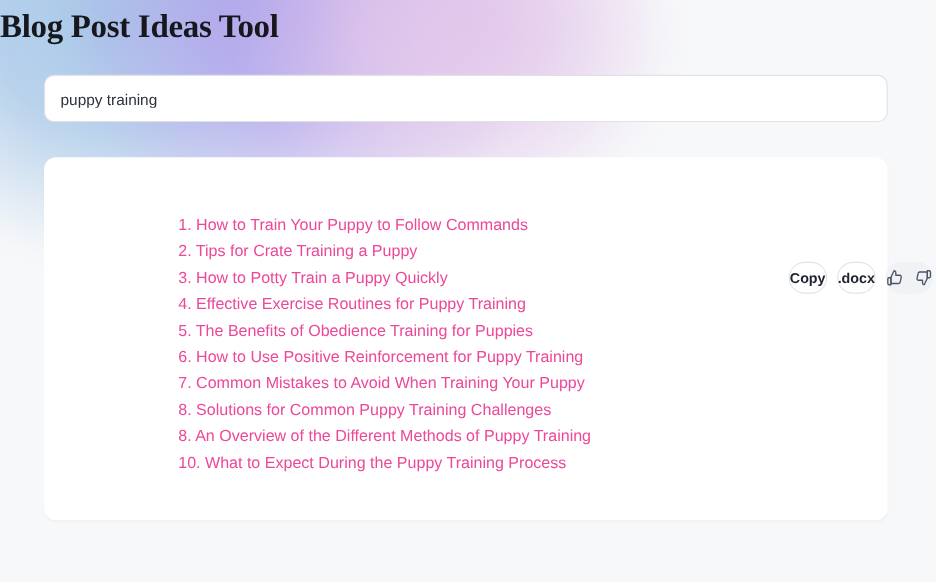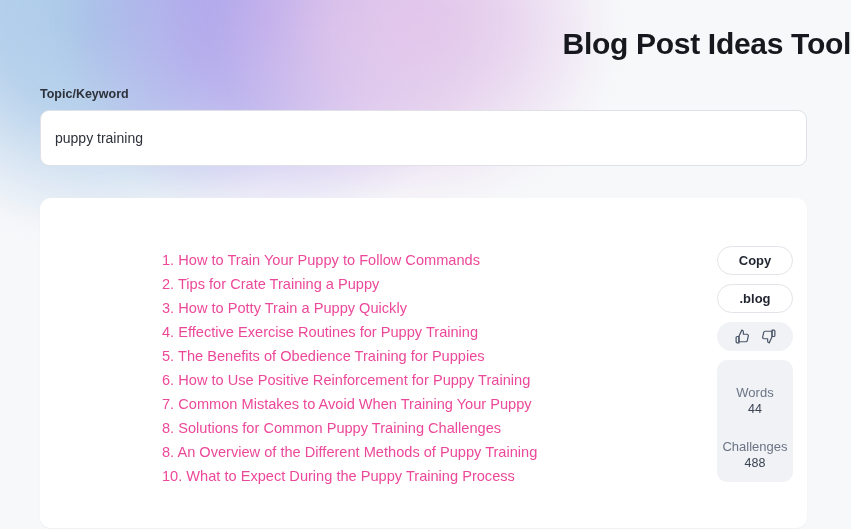--- a/index.html
+++ b/index.html
@@ -52,22 +52,23 @@
 
   
   .page {
     position: relative;
     z-index: 2;
     width: 851px;
     height: 529px;
   }
 
   .header {
-    padding-top: 27px;
-    text-align: right;
+    padding-top: 8px;
+    text-align: left;
+    font-family: Liberation Serif, serif;
   }
   .title {
     font-size: 30px;
     font-weight: 800;
     letter-spacing: -0.3px;
     color: #16181d;
   }
   .subtitle {
     margin-top: 9px;
     font-size: 14.5px;
@@ -82,21 +83,21 @@
   }
   .field-label {
     font-size: 12.5px;
     font-weight: 700;
     color: #2d313a;
     margin-bottom: 9px;
   }
   .text-input {
     display: block;
     width: 767px;
-    height: 56px;
+    height: 43px;
     border: 1px solid #dfe1e6;
     border-radius: 9px;
     background: #ffffff;
     padding: 0 14px;
     font-family: "Liberation Sans", sans-serif;
     font-size: 14px;
     color: #2d313a;
     outline: none;
   }
   .text-input::placeholder { color: #a8adb8; }
@@ -127,21 +128,21 @@
     white-space: nowrap;
   }
 
   
   .action-rail {
     position: absolute;
     right: 14px;
     top: 48px;
     width: 76px;
     display: flex;
-    flex-direction: column;
+    flex-direction: row;
     align-items: center;
     gap: 9px;
   }
   .pill-btn {
     width: 76px;
     height: 29px;
     border: 1px solid #e2e4e9;
     border-radius: 16px;
     background: #ffffff;
     font-family: "Liberation Sans", sans-serif;
@@ -196,21 +197,20 @@
   <div class="bg-fade"></div>
 </div>
 
 <div class="page">
 
   <div class="header">
     <div class="title">Blog Post Ideas Tool</div>
   </div>
 
   <div class="form">
-    <div class="field-label">Topic/Keyword</div>
     <input class="text-input" type="text" value="puppy training" style="">
   </div>
 
   <div class="result-card">
 
     <ul class="ideas-list">
       <li class="idea-item">1. How to Train Your Puppy to Follow Commands</li>
       <li class="idea-item">2. Tips for Crate Training a Puppy</li>
       <li class="idea-item">3. How to Potty Train a Puppy Quickly</li>
       <li class="idea-item">4. Effective Exercise Routines for Puppy Training</li>
@@ -218,21 +218,21 @@
       <li class="idea-item">6. How to Use Positive Reinforcement for Puppy Training</li>
       <li class="idea-item">7. Common Mistakes to Avoid When Training Your Puppy</li>
       <li class="idea-item">8. Solutions for Common Puppy Training Challenges</li>
       <li class="idea-item">8. An Overview of the Different Methods of Puppy Training</li>
       <li class="idea-item">10. What to Expect During the Puppy Training Process</li>
     </ul>
 
     <div class="action-rail">
 
       <button class="pill-btn">Copy</button>
-      <button class="pill-btn">.blog</button>
+      <button class="pill-btn">.docx</button>
 
       <div class="feedback-pill">
         <span>
           <svg width="17" height="17" viewBox="0 0 24 24" fill="none" stroke="#4a5costume" style="stroke:#4a5568" stroke-width="1.7" stroke-linecap="round" stroke-linejoin="round">
             <path d="M7 21h-2.5a1.5 1.5 0 0 1-1.5-1.5v-6a1.5 1.5 0 0 1 1.5-1.5h2.5z"></path>
             <path d="M7 11.5l4-8.5a2.2 2.2 0 0 1 2.2 2.2v3.6h5.1a2 2 0 0 1 1.95 2.45l-1.5 6.6a2 2 0 0 1-1.95 1.55H7z"></path>
           </svg>
         </span>
         <span>
           <svg width="17" height="17" viewBox="0 0 24 24" fill="none" style="stroke:#4a5568" stroke-width="1.7" stroke-linecap="round" stroke-linejoin="round">

